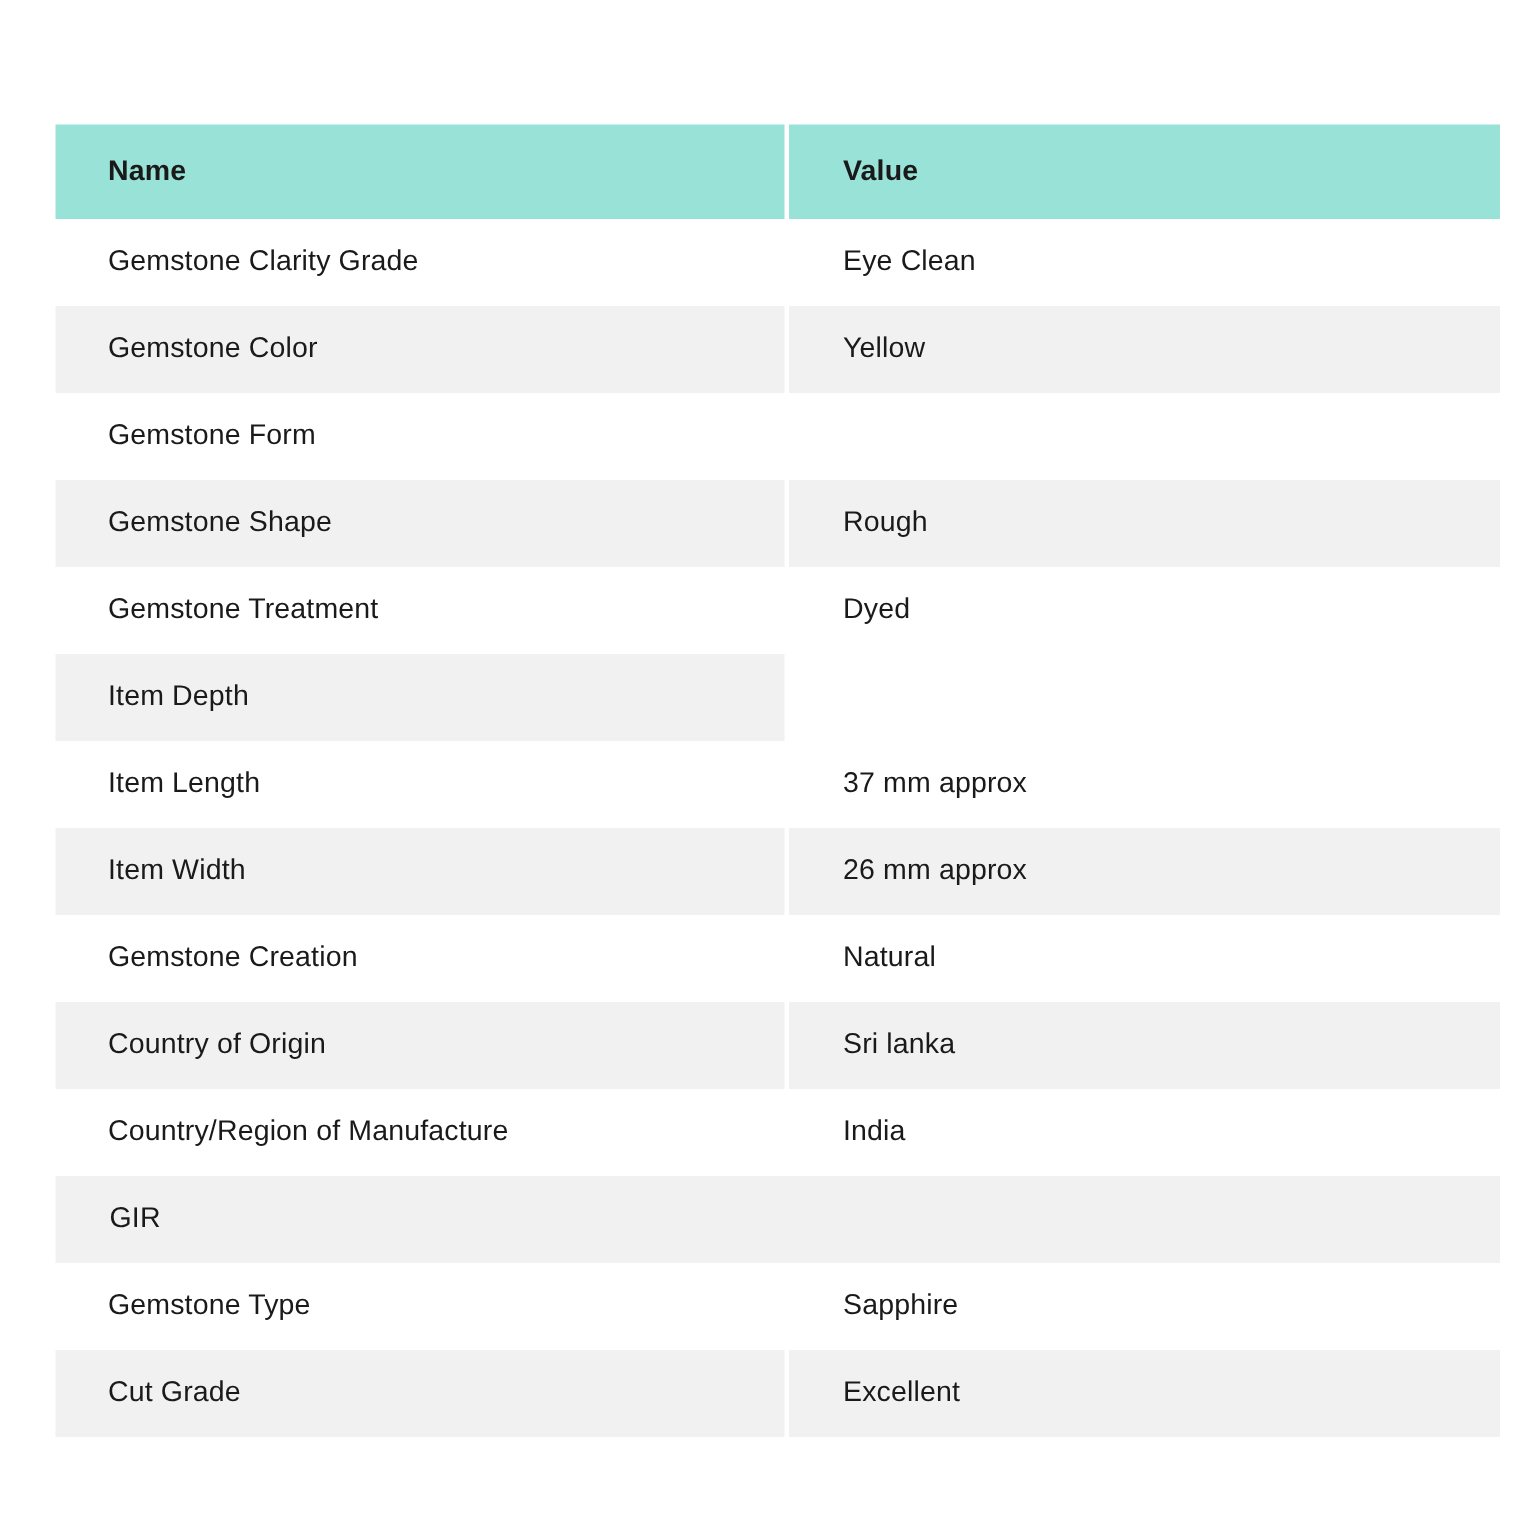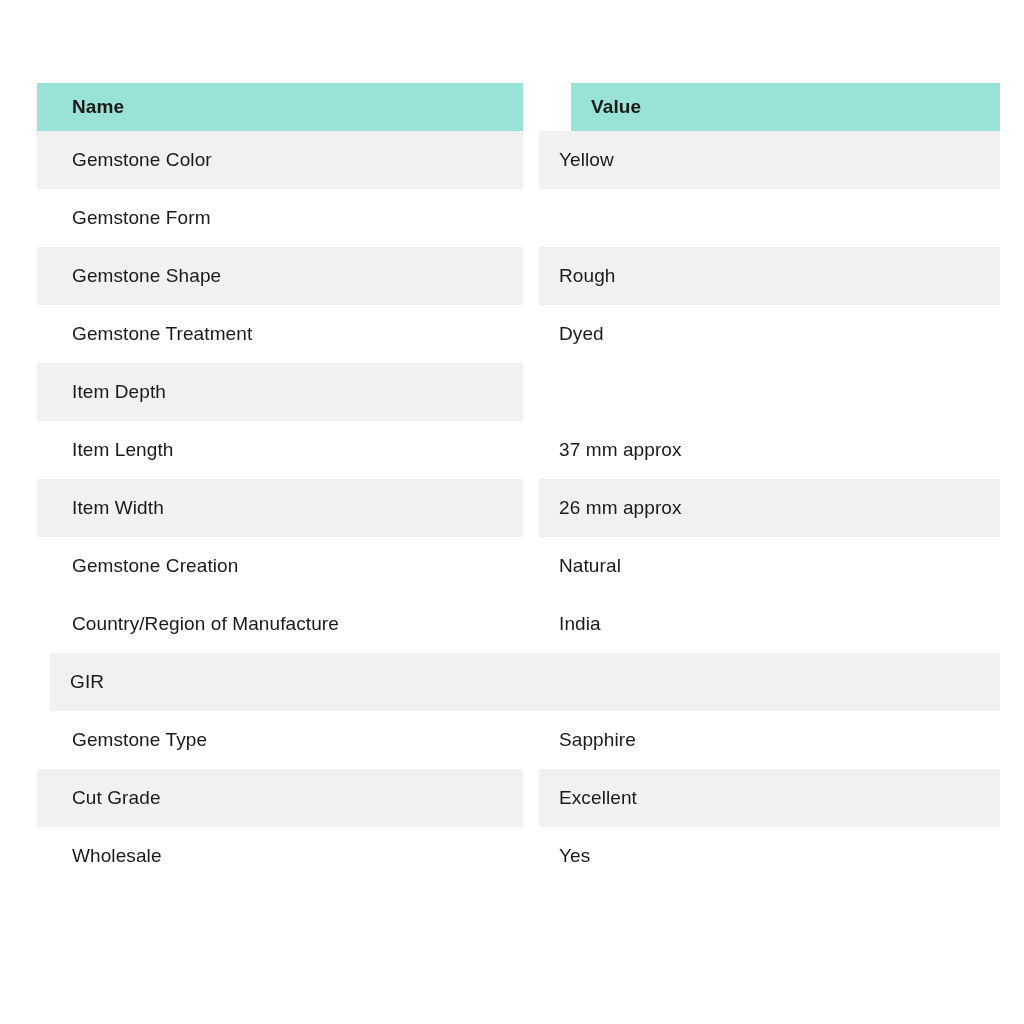--- a/index.html
+++ b/index.html
@@ -21,35 +21,34 @@
     position: absolute;
     left: 37px;
     top: 83px;
     width: 963px;
   }
   .row {
     display: flex;
     width: 100%;
     height: 58px;
   }
-  .row.header-row { height: 48px; gap: 32px; }
+  .row.header-row { height: 63px; }
   .cell {
     display: flex;
     align-items: center;
     background: var(--row-bg);
   }
   .name-cell {
     width: 486px;
     padding-left: 35px;
     margin-right: 3px; 
   }
   .value-cell {
     flex: 1;
-    padding-left: 20px;
-    margin-left: 13px;
+    padding-left: 36px;
   }
   .header-row .cell {
     background: var(--header-bg);
     font-size: 20px;
     font-weight: 600;
   }
   .row .t {
     font-size: 19px;
     letter-spacing: 0.1px;
     white-space: nowrap;
@@ -62,20 +61,28 @@
 <div class="spec-table">
   <div class="row header-row">
     <div class="cell name-cell">
       <span class="t">Name</span>
     </div>
     <div class="cell value-cell">
       <span class="t">Value</span>
     </div>
   </div>
   <div id="rows">
+  <div class="row">
+    <div class="cell name-cell">
+      <span class="t">Gemstone Clarity Grade</span>
+    </div>
+    <div class="cell value-cell">
+      <span class="t">Eye Clean</span>
+    </div>
+  </div>
 
   <div class="row alt">
     <div class="cell name-cell">
       <span class="t">Gemstone Color</span>
     </div>
     <div class="cell value-cell">
       <span class="t">Yellow</span>
     </div>
   </div>
 
@@ -129,20 +136,28 @@
 
   <div class="row">
     <div class="cell name-cell">
       <span class="t">Gemstone Creation</span>
     </div>
     <div class="cell value-cell">
       <span class="t">Natural</span>
     </div>
   </div>
 
+  <div class="row alt">
+    <div class="cell name-cell">
+      <span class="t">Country of Origin</span>
+    </div>
+    <div class="cell value-cell">
+      <span class="t">Sri lanka</span>
+    </div>
+  </div>
 
   <div class="row">
     <div class="cell name-cell">
       <span class="t">Country/Region of Manufacture</span>
     </div>
     <div class="cell value-cell">
       <span class="t">India</span>
     </div>
   </div>
 
@@ -163,22 +178,14 @@
 
   <div class="row alt">
     <div class="cell name-cell">
       <span class="t">Cut Grade</span>
     </div>
     <div class="cell value-cell">
       <span class="t">Excellent</span>
     </div>
   </div>
 
-  <div class="row">
-    <div class="cell name-cell">
-      <span class="t">Wholesale</span>
-    </div>
-    <div class="cell value-cell">
-      <span class="t">Yes</span>
-    </div>
-  </div>
 </div>
 </div>
 
 </body></html>

